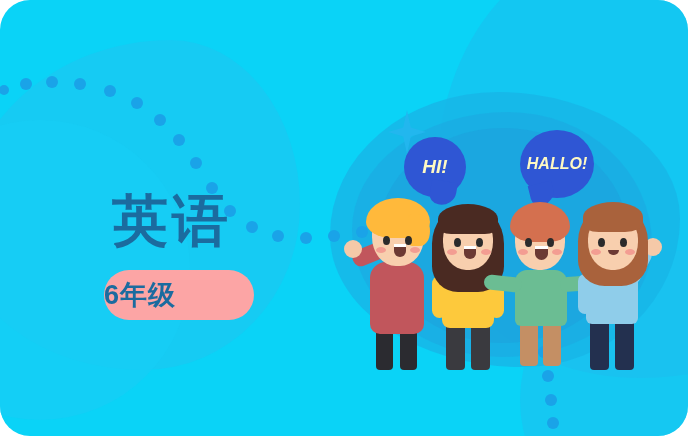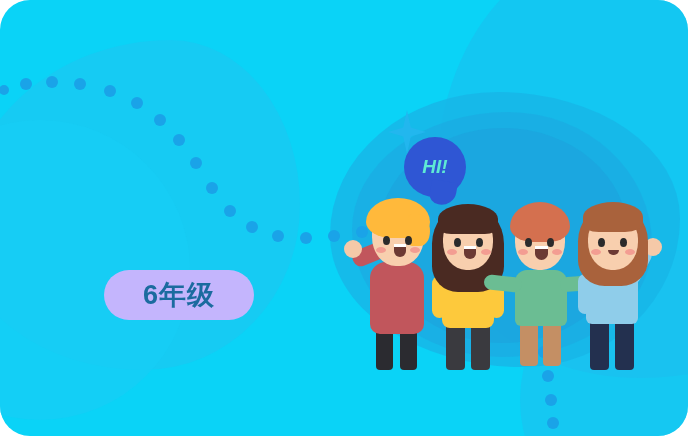--- a/index.html
+++ b/index.html
@@ -112,38 +112,38 @@
     font-weight:bold;
     color:#1b6b9f;
     letter-spacing:4px;
     line-height:1.1;
     white-space:nowrap;
   }
   .grade-pill{
     position:absolute;
     left:104px;top:270px;
     width:150px;height:50px;
-    background:#c4b5fd;
+    background:#fca5a5;
     border-radius:26px;
-    display:flex;align-items:center;justify-content:center;
+    display:flex;align-items:center;
   }
   .grade-pill span{
     font-size:27px;
     font-weight:bold;
     color:#1b6b9f;
     letter-spacing:1px;
   }
 
   
   .bubble{
     position:absolute;
     background:#2f56d4;
     border-radius:50%;
     display:flex;align-items:center;justify-content:center;
-    color:#5eead4;
+    color:#fef9c3;
     font-weight:bold;
     font-style:italic;
   }
   .bubble:after{
     content:"";
     position:absolute;
     bottom:-8px;left:26px;
     width:26px;height:24px;
     background:#2f56d4;
     border-radius:0 0 60% 40%;
@@ -199,26 +199,28 @@
         <div class="dot" style="left: 300px; top: 232px; width: 12px; height: 12px; background: rgb(26, 163, 232);"></div>
         <div class="dot" style="left: 328px; top: 230px; width: 12px; height: 12px; background: rgb(26, 163, 232);"></div>
         <div class="dot" style="left: 356px; top: 226px; width: 12px; height: 12px; background: rgb(26, 163, 232);"></div>
         <div class="dot" style="left: 538px; top: 346px; width: 12px; height: 12px; background: rgb(26, 163, 232);"></div>
         <div class="dot" style="left: 542px; top: 370px; width: 12px; height: 12px; background: rgb(26, 163, 232);"></div>
         <div class="dot" style="left: 545px; top: 394px; width: 12px; height: 12px; background: rgb(26, 163, 232);"></div>
         <div class="dot" style="left: 547px; top: 417px; width: 12px; height: 12px; background: rgb(26, 163, 232);"></div>
       </div>
   </div>
 
+  <div class="subject">英语</div>
 
   <div class="grade-pill">
     <span>6年级</span>
   </div>
 
   <div class="bubble bubble-hi">HI!</div>
+  <div class="bubble bubble-hallo">HALLO!</div>
 
   <div class="kids">
 
     <div class="kid" style="left:0px;width:86px;height:190px;">
 
       <div class="arm" style="left:-6px;top:66px;width:34px;height:17px;background:#c1565c;transform:rotate(-22deg);"></div>
       <div class="hand" style="left:-14px;top:60px;width:18px;height:18px;"></div>
 
       <div class="leg" style="left:18px;top:148px;width:17px;height:42px;background:#2b2b30;"></div>
       <div class="leg" style="left:42px;top:148px;width:17px;height:42px;background:#2b2b30;"></div>

